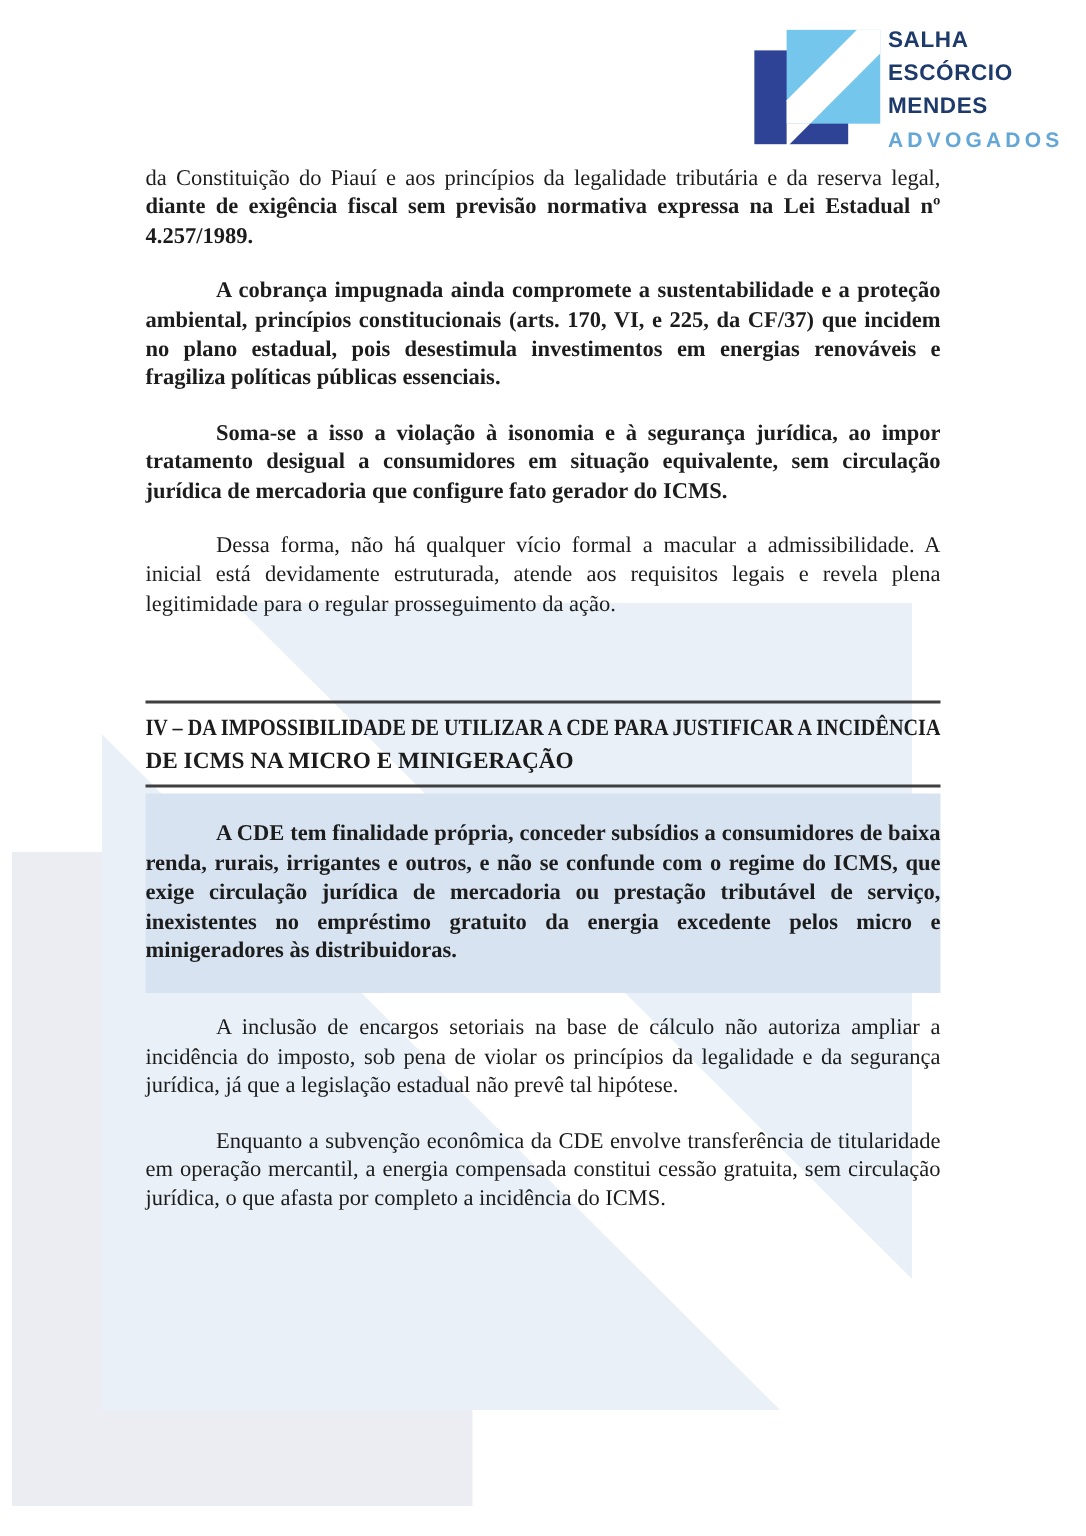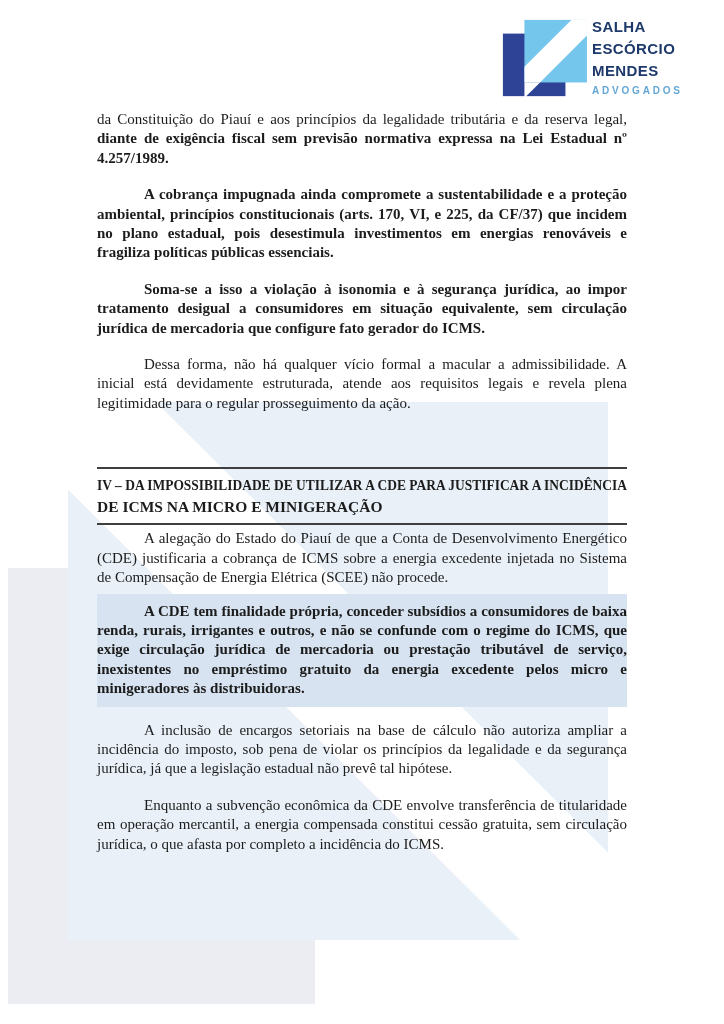--- a/index.html
+++ b/index.html
@@ -14,31 +14,31 @@
   .wm-gray{position:absolute;left:8px;top:568px;width:307px;height:436px;background:#ecedf2;}
   .wm-blue{position:absolute;left:68px;top:402px;width:540px;height:538px;background:#e9f0f8;overflow:hidden;}
   .wm-band{position:absolute;left:0px;top:-62px;width:980px;height:124px;background:#ffffff;
     transform:rotate(44.9deg);transform-origin:0 50%;}
 
   
   .logo{position:absolute;left:497px;top:16px;z-index:2;display:flex;align-items:flex-start;}
   .logo-mark{display:block;}
   .logo-text{margin-left:5px;font-family:"Liberation Sans", sans-serif;}
   .logo-name{font-weight:bold;font-size:15px;line-height:22px;letter-spacing:0.4px;color:#1e3a6b;}
-  .logo-tagline{margin-top:3px;font-weight:bold;font-size:10px;letter-spacing:2.8px;color:#64a7d6;}
+  .logo-tagline{margin-top:3px;font-weight:bold;font-size:14px;letter-spacing:2.8px;color:#64a7d6;}
 
   
   .content{
     position:absolute;left:97px;top:110px;width:530px;z-index:1;
     font-size:15px;line-height:19.4px;color:#1c1c1c;text-align:justify;
   }
   .para{margin:0 0 17px 0;text-indent:47px;}
   .para.no-indent{text-indent:0;}
   .para.bold{font-weight:bold;}
-  .para.highlight{background:#d7e3f0;padding:8px 0;margin-bottom:14px;}
+  .para.highlight{background:#d7e3f0;padding:18px 0;margin-bottom:14px;}
   .para.tight{margin-bottom:6px;}
   strong{font-weight:bold;}
 
   .section-heading{
     margin:54px 0 4px 0;
     border-top:2px solid #3f3f3f;border-bottom:2px solid #3f3f3f;
     padding:4px 0;
   }
   .section-heading svg{display:block;}
   .section-heading text{
@@ -82,21 +82,20 @@
 
     <p class="para">Dessa forma, não há qualquer vício formal a macular a admissibilidade. A inicial está devidamente estruturada, atende aos requisitos legais e revela plena legitimidade para o regular prosseguimento da ação.</p>
 
     <div class="section-heading">
       <svg width="530" height="46">
         <text x="0" y="17" textLength="530" lengthAdjust="spacingAndGlyphs">IV – DA IMPOSSIBILIDADE DE UTILIZAR A CDE PARA JUSTIFICAR A INCIDÊNCIA</text>
         <text x="0" y="39">DE ICMS NA MICRO E MINIGERAÇÃO</text>
       </svg>
     </div>
 
-    <p class="para tight">A alegação do Estado do Piauí de que a Conta de Desenvolvimento Energético (CDE) justificaria a cobrança de ICMS sobre a energia excedente injetada no Sistema de Compensação de Energia Elétrica (SCEE) não procede.</p>
 
     <p class="para bold highlight">A CDE tem finalidade própria, conceder subsídios a consumidores de baixa renda, rurais, irrigantes e outros, e não se confunde com o regime do ICMS, que exige circulação jurídica de mercadoria ou prestação tributável de serviço, inexistentes no empréstimo gratuito da energia excedente pelos micro e minigeradores às distribuidoras.</p>
 
     <p class="para">A inclusão de encargos setoriais na base de cálculo não autoriza ampliar a incidência do imposto, sob pena de violar os princípios da legalidade e da segurança jurídica, já que a legislação estadual não prevê tal hipótese.</p>
 
     <p class="para">Enquanto a subvenção econômica da CDE envolve transferência de titularidade em operação mercantil, a energia compensada constitui cessão gratuita, sem circulação jurídica, o que afasta por completo a incidência do ICMS.</p>
 
 
   </div>
 </div>

